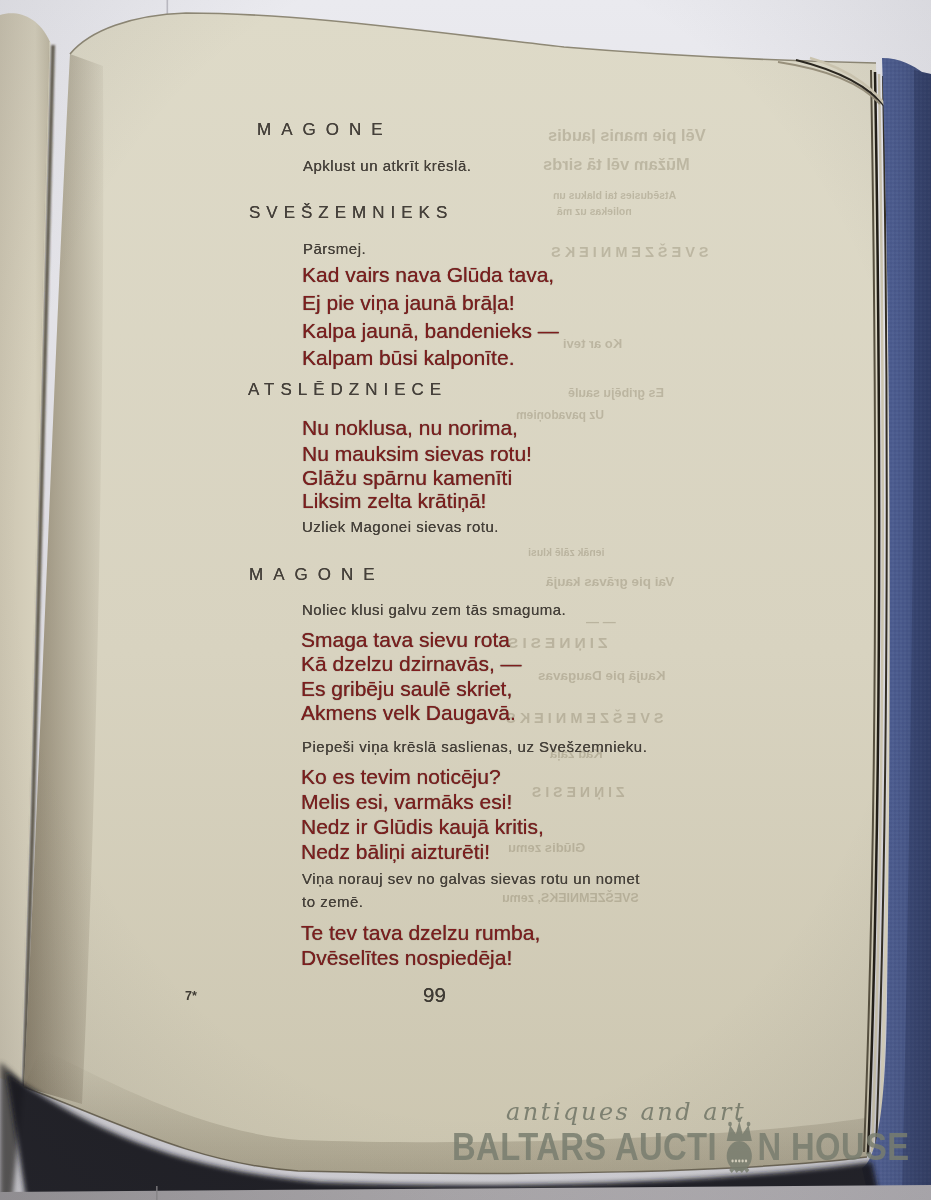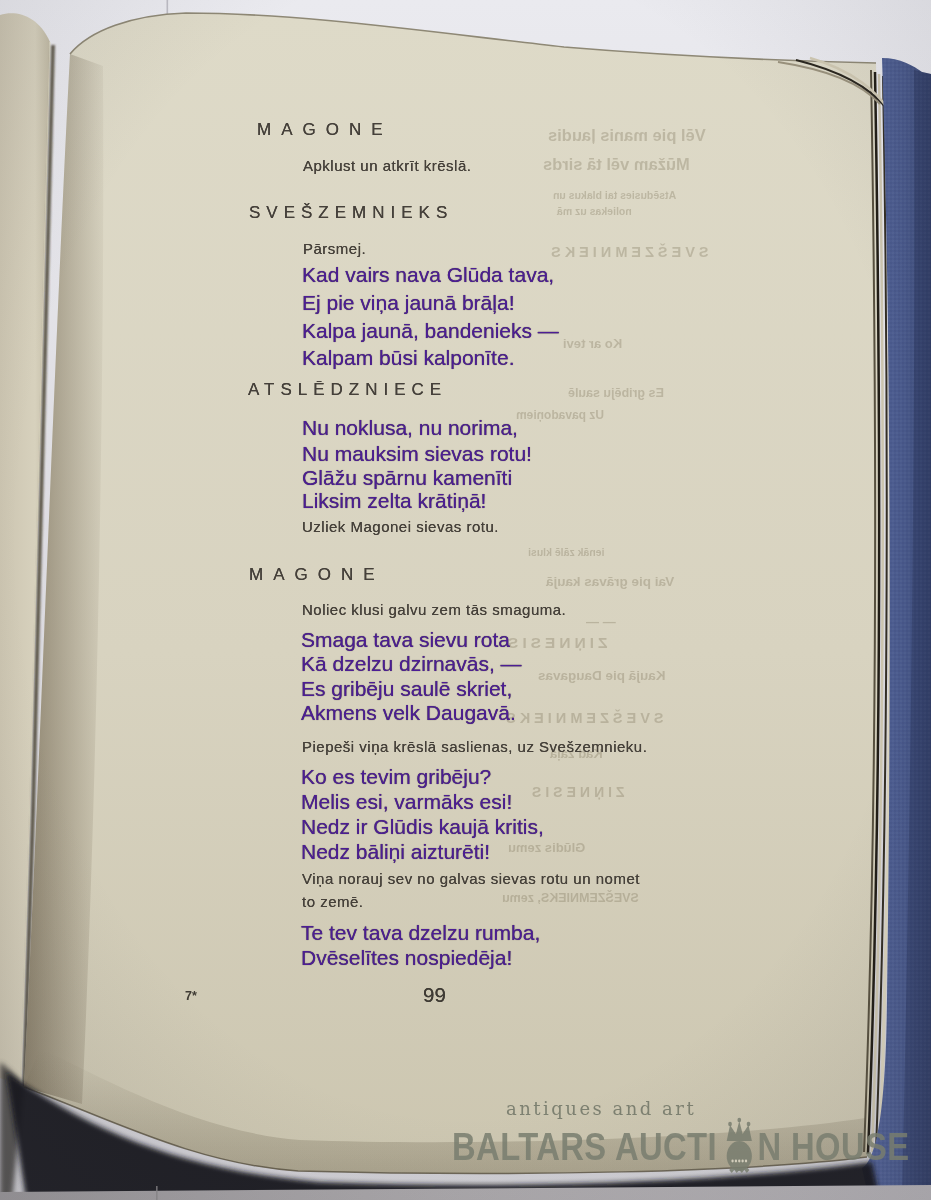--- a/index.html
+++ b/index.html
@@ -5,27 +5,27 @@
   html,body{margin:0;padding:0;background:#8a888c;}
   #stage{position:relative;width:931px;height:1200px;margin:0 auto;overflow:hidden;
          font-family:"Liberation Sans",sans-serif;background:#dcdbe0;}
   #stage svg.scene{position:absolute;left:0;top:0;}
   .ln{position:absolute;white-space:pre;color:#3c3831;text-align:center;}
   .heading{font-size:17px;letter-spacing:6px;font-weight:400;color:#45403a;
            text-shadow:0 0 0.6px #45403a;}
   .wide{letter-spacing:10px;}
   .direction{font-size:15px;font-weight:400;letter-spacing:0.5px;color:#46413a;
              text-shadow:0 0 0.5px #46413a;}
-  .verse{font-size:21px;font-weight:400;color:#4c1d95;text-shadow:0 0 0.8px #38342c;}
+  .verse{font-size:21px;font-weight:400;color:#7f1d1d;text-shadow:0 0 0.8px #38342c;}
   .footerline{color:#3f3b34;}
   .ghost{position:absolute;white-space:pre;transform:scaleX(-1);color:#766c52;
          opacity:0.30;filter:blur(0.5px);font-weight:700;}
   .gh-heading{letter-spacing:4px;}
-  .wm1{position:absolute;font-family:"DejaVu Serif",serif;
-       font-size:18px;letter-spacing:2.5px;color:rgba(114,118,104,0.88);}
+  .wm1{position:absolute;font-family:"DejaVu Serif",serif;font-style:italic;
+       font-size:24px;letter-spacing:2.5px;color:rgba(114,118,104,0.88);}
   .wm2{position:absolute;display:flex;align-items:flex-end;
        font-size:39px;font-weight:700;letter-spacing:0.5px;
        color:rgba(120,124,110,0.85);transform:scaleX(0.84);transform-origin:left bottom;
        white-space:pre;}
   .wm2 svg{display:block;margin:0 2px -4px 2px;}
 </style>
 </head>
 <body>
 
 <div id="stage">
@@ -165,21 +165,21 @@
   <div class="ln heading wide" style="left:249px;top:565px">MAGONE</div>
   <div class="ln direction" style="left:302px;top:601px">Noliec klusi galvu zem tās smaguma.</div>
 
   <div class="ln verse" style="left:301px;top:628px">Smaga tava sievu rota</div>
   <div class="ln verse" style="left:301px;top:652px">Kā dzelzu dzirnavās, —</div>
   <div class="ln verse" style="left:301px;top:677px">Es gribēju saulē skriet,</div>
   <div class="ln verse" style="left:301px;top:701px">Akmens velk Daugavā.</div>
 
   <div class="ln direction" style="left:302px;top:738px">Piepeši viņa krēslā saslienas, uz Svešzemnieku.</div>
 
-  <div class="ln verse" style="left:301px;top:765px">Ko es tevim gribēju?</div>
+  <div class="ln verse" style="left:301px;top:765px">Ko es tevim noticēju?</div>
   <div class="ln verse" style="left:301px;top:790px">Melis esi, varmāks esi!</div>
   <div class="ln verse" style="left:301px;top:815px">Nedz ir Glūdis kaujā kritis,</div>
   <div class="ln verse" style="left:301px;top:840px">Nedz bāliņi aizturēti!</div>
 
   <div class="ln direction" style="left:302px;top:870px">Viņa norauj sev no galvas sievas rotu un nomet</div>
   <div class="ln direction" style="left:302px;top:893px">to zemē.</div>
 
   <div class="ln verse" style="left:301px;top:921px">Te tev tava dzelzu rumba,</div>
   <div class="ln verse" style="left:301px;top:946px">Dvēselītes nospiedēja!</div>
 

